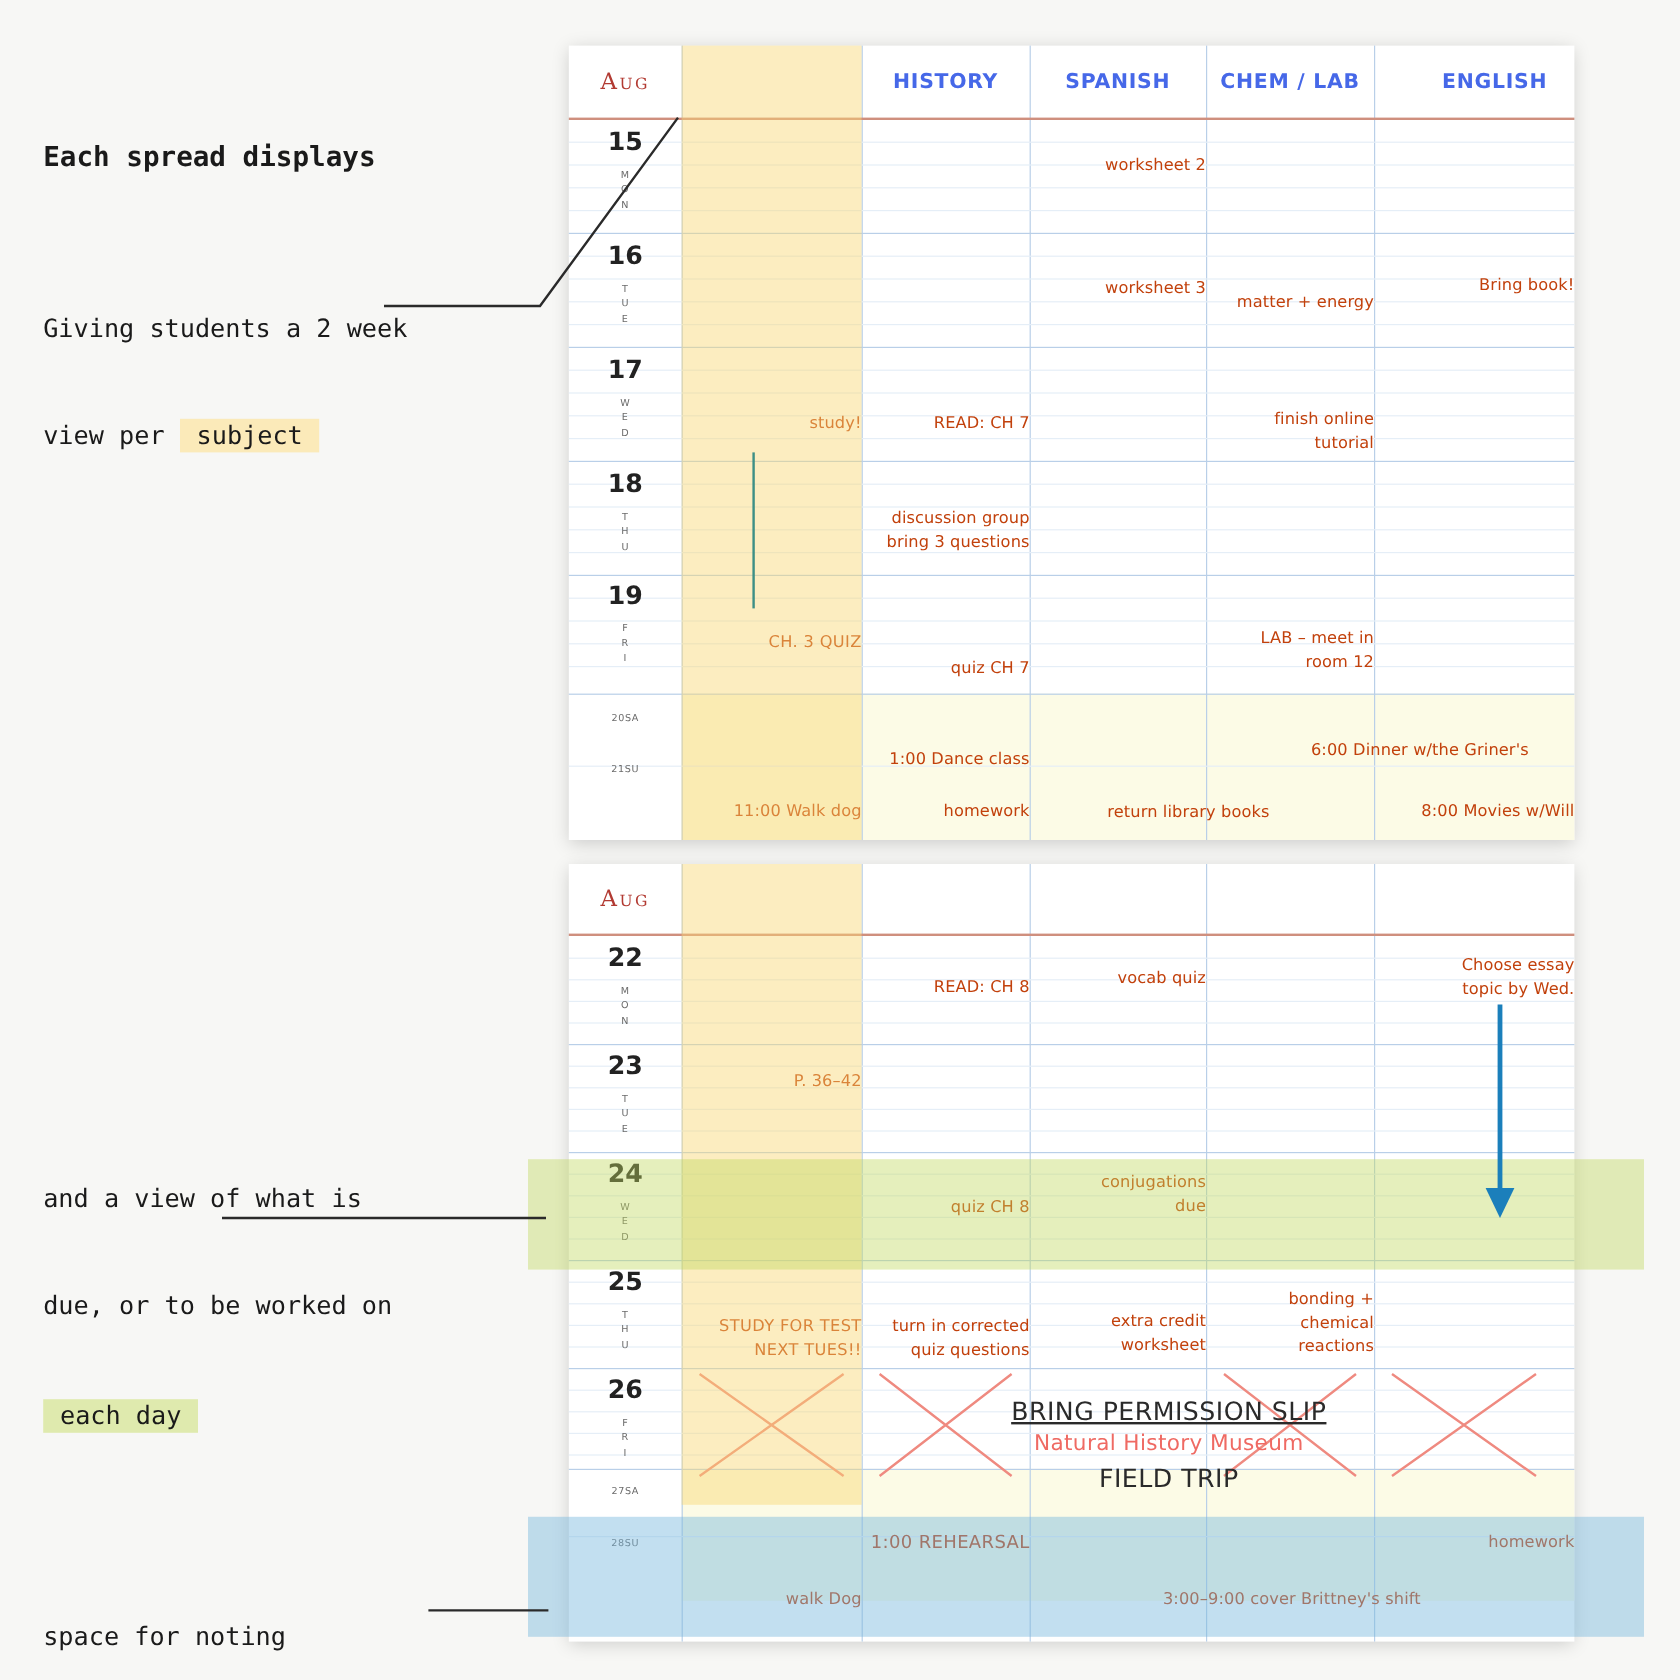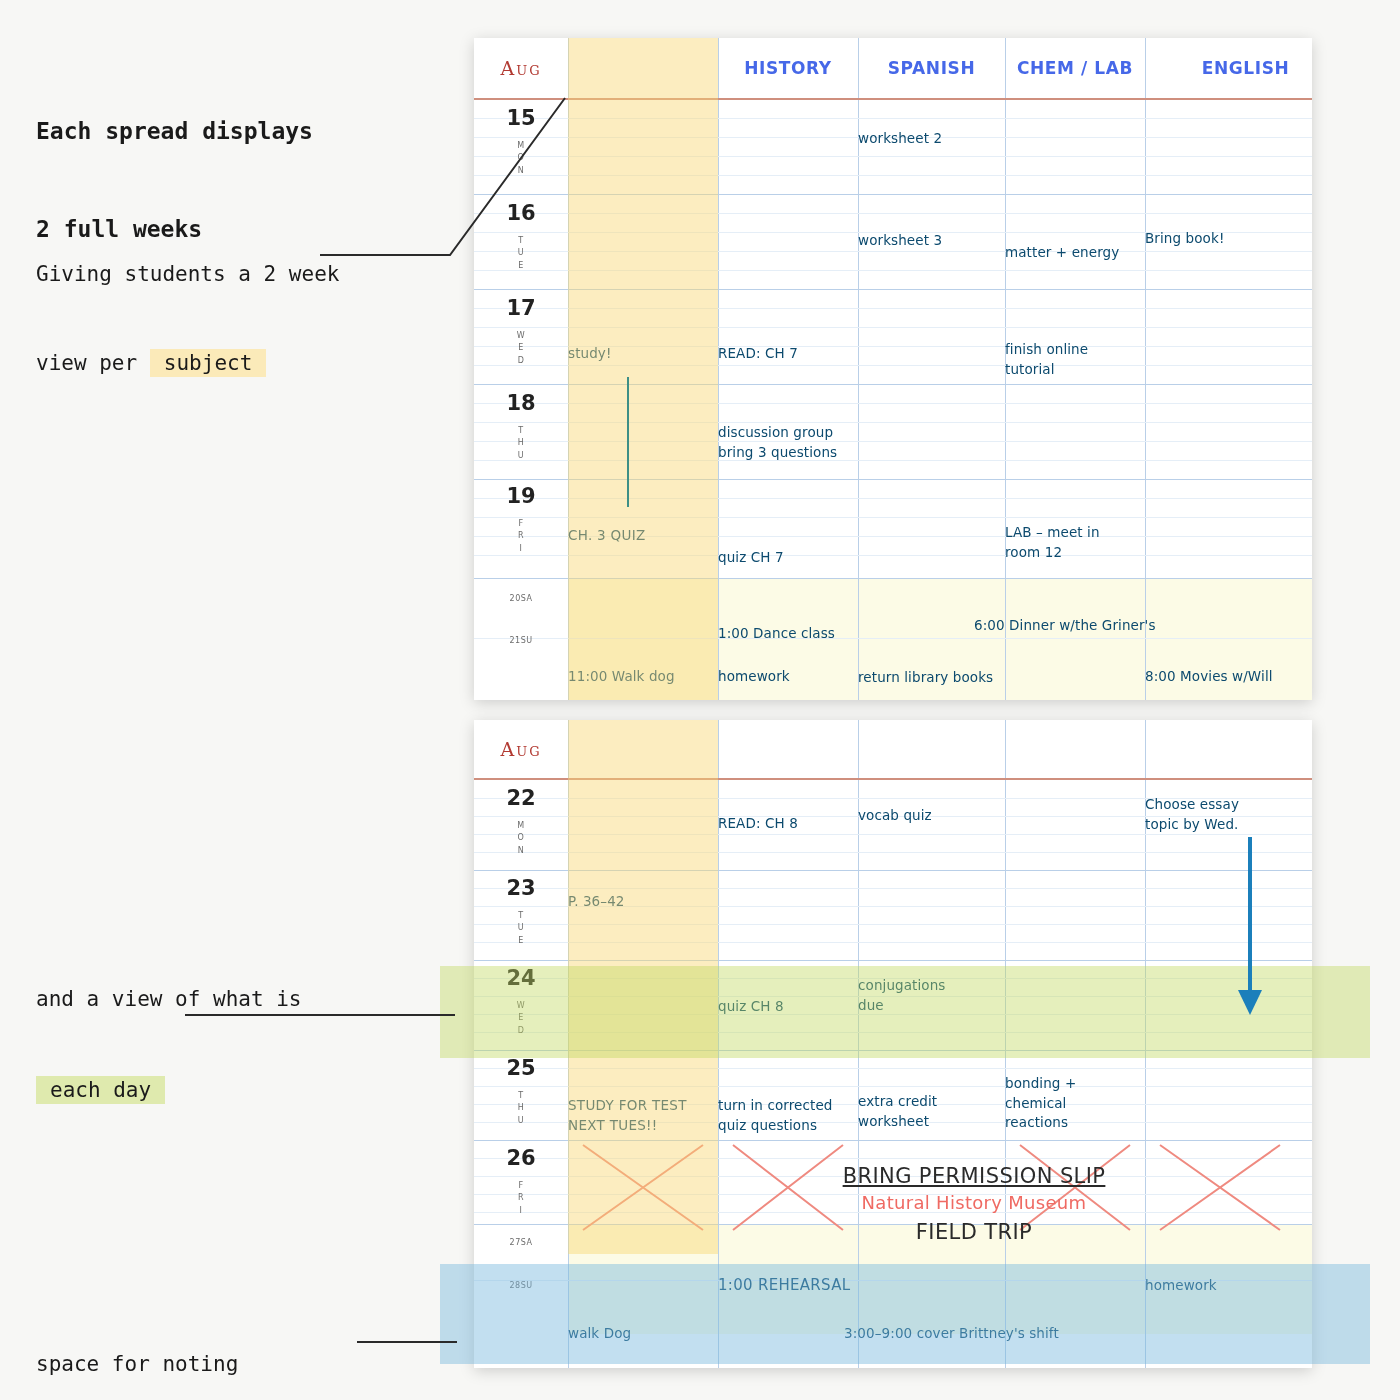--- a/index.html
+++ b/index.html
@@ -88,22 +88,22 @@
   }
   .wknum span {
     font-size:8px; font-weight:normal; color:#6b6b6b;
     letter-spacing:0.5px; vertical-align:2px;
   }
 
   
   .entry {
     position:absolute;
     font-family:"DejaVu Sans", sans-serif;
-    color:#0c4a6e; font-size:13.5px;
-    text-align:left; line-height:1.45;
+    color:#c2410c; font-size:13.5px;
+    text-align:right; line-height:1.45;
     letter-spacing:0.1px;
   }
   .entry.caps { letter-spacing:0.3px; }
 
   
   .wk-tint { position:absolute; background:#fcfbe6; }
 
   
   .band-yellow {
     position:absolute; left:568px; width:150px;
@@ -134,30 +134,30 @@
   }
   .ft-1 { font-size:21px; color:#2a2a2a; letter-spacing:0.4px; }
   .ft-2 { font-size:18px; color:#ef6a63; letter-spacing:0.3px; }
   .ft-3 { font-size:21px; color:#2a2a2a; letter-spacing:0.4px; }
 </style>
 </head>
 <body>
 
 <div class="annot bold" style="left:36px; top:50px; font-size:23px;">
   <div>Each spread displays</div>
-  <div>2 full weeks</div>
 </div>
 
 <div class="annot" style="left:36px; top:200px; font-size:21px;">
   <div>Giving students a 2 week</div>
   <div><span>view per</span> <span class="hl hl-y">subject</span></div>
 </div>
 
 <div class="annot" style="left:36px; top:925px; font-size:21px;">
   <div>and a view of what is</div>
+  <div>due, or to be worked on</div>
   <div style="margin-top:2px;"><span class="hl hl-g">each day</span></div>
 </div>
 
 <div class="annot" style="left:36px; top:1290px; font-size:21px;">
   <div>space for noting</div>
   
 </div>
 
 <svg class="leader" style="left:300px; top:90px; width:300px; height:190px;" viewBox="0 0 300 190">
   <path d="M20 165 L150 165 L265 8" stroke="#2a2a2a" stroke-width="2" fill="none"></path>

